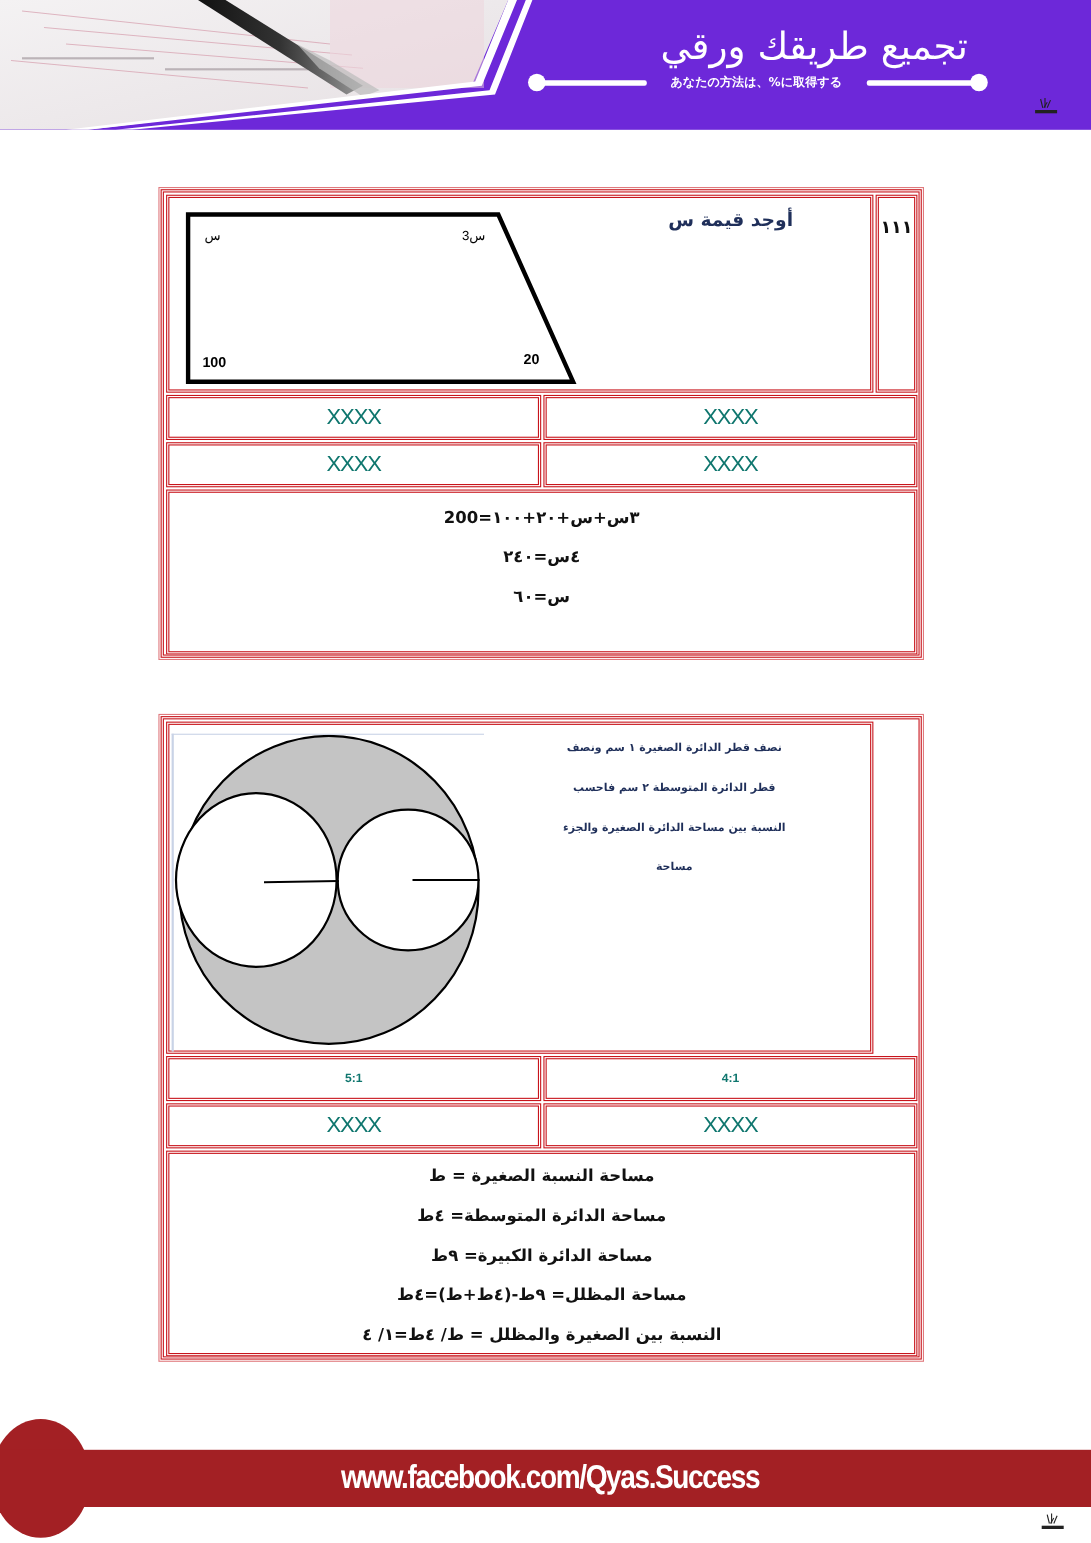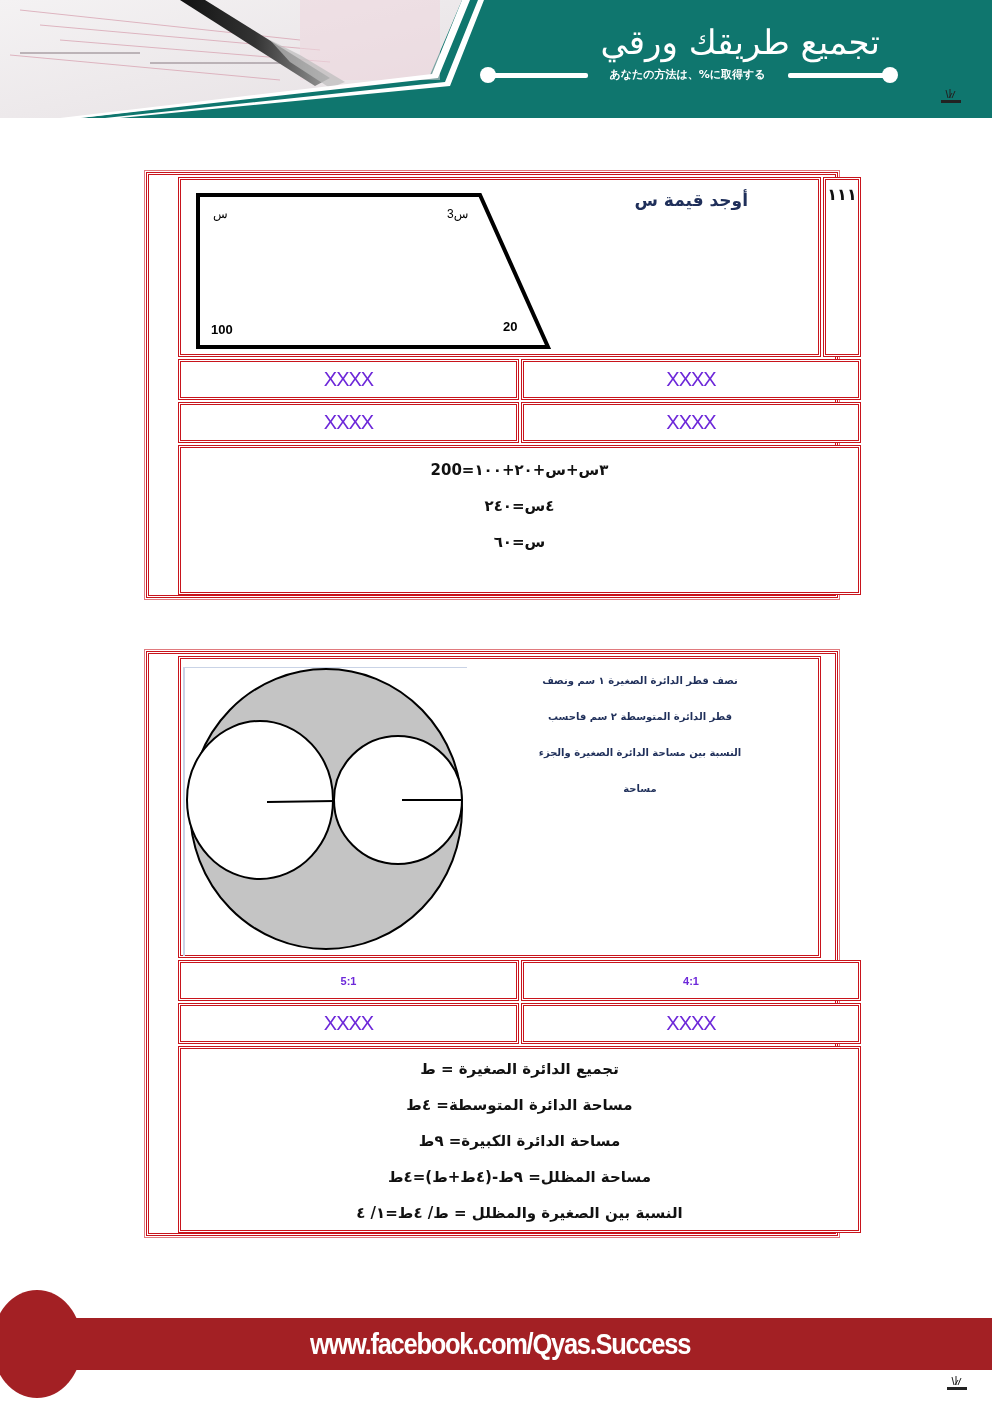--- a/index.html
+++ b/index.html
@@ -4,21 +4,21 @@
 <style>
   html, body { margin: 0; padding: 0; }
   body {
     width: 992px; height: 1403px; position: relative; overflow: hidden;
     background: #ffffff;
     font-family: "DejaVu Sans", sans-serif;
   }
   
   .header {
     position: absolute; left: 0; top: 0; width: 992px; height: 118px;
-    background: #0f766e; overflow: hidden;
+    background: #6d28d9; overflow: hidden;
   }
   .header .photo {
     position: absolute; left: 0; top: 0; width: 992px; height: 118px;
   }
   .header .title {
     position: absolute; left: 490px; top: 22px; width: 390px; text-align: right;
     color: #ffffff; font-size: 34px; font-weight: normal; letter-spacing: 1px;
     direction: rtl; font-family: "DejaVu Sans", sans-serif;
     font-weight: 200;
   }
@@ -41,33 +41,32 @@
   
   .qbox {
     position: absolute; left: 146px; width: 692px;
     border: 3px double #c8141c; box-sizing: border-box;
     outline: 1px solid #e07a7e; outline-offset: 1px;
   }
   .cell {
     position: absolute; box-sizing: border-box;
     border: 3px double #c8141c;
     background: #fff;
-    margin-left: 27px;
   }
   .num {
     font-size: 16px; font-weight: bold; color: #111; text-align: center;
-    padding-top: 5px; direction: rtl;
+    padding-top: 17px; direction: rtl;
   }
   .question-text {
     position: absolute; direction: rtl; text-align: center;
     color: #1f2f5a; font-weight: bold;
   }
   .choice {
     display: flex; align-items: center; justify-content: center;
-    font-family: "Liberation Sans", sans-serif; font-size: 20px; color: #6d28d9;
+    font-family: "Liberation Sans", sans-serif; font-size: 20px; color: #0f766e;
     letter-spacing: -1px;
   }
   .choice.bold { font-weight: bold; font-size: 11px; letter-spacing: 0; }
   .solution {
     direction: rtl; text-align: center; font-weight: bold; color: #111;
   }
   .solution .line { height: 36px; line-height: 36px; font-size: 15px; }
   svg text { font-family: "Liberation Sans", sans-serif; }
   
   .footer-bar {
@@ -180,21 +179,21 @@
       <ellipse cx="213" cy="132" rx="64" ry="64" fill="#fff" stroke="#000" stroke-width="2"></ellipse>
       <line x1="82" y1="134" x2="150" y2="133" stroke="#000" stroke-width="1.8"></line>
       <line x1="217" y1="132" x2="278" y2="132" stroke="#000" stroke-width="1.8"></line>
     </svg>
   </div>
   <div class="cell choice bold" style="left:345px;top:306px;width:340px;height:41px">4:1</div>
   <div class="cell choice bold" style="left:2px;top:306px;width:341px;height:41px">5:1</div>
   <div class="cell choice" style="left:345px;top:349px;width:340px;height:41px">XXXX</div>
   <div class="cell choice" style="left:2px;top:349px;width:341px;height:41px">XXXX</div>
   <div class="cell solution" style="left:2px;top:392px;width:683px;height:187px;padding-top:2px">
-    <div class="line">تجميع الدائرة الصغيرة = ط</div>
+    <div class="line">مساحة النسبة الصغيرة = ط</div>
     <div class="line">مساحة الدائرة المتوسطة= ٤ط</div>
     <div class="line">مساحة الدائرة الكبيرة= ٩ط</div>
     <div class="line">مساحة المظلل= ٩ط-(٤ط+ط)=٤ط</div>
     <div class="line">النسبة بين الصغيرة والمظلل = ط/ ٤ط=١/ ٤</div>
   </div>
 </div>
 
 <div class="footer-circle"></div>
 <div class="footer-bar"></div>
 <div class="footer-url">www.facebook.com/Qyas.Success</div>

